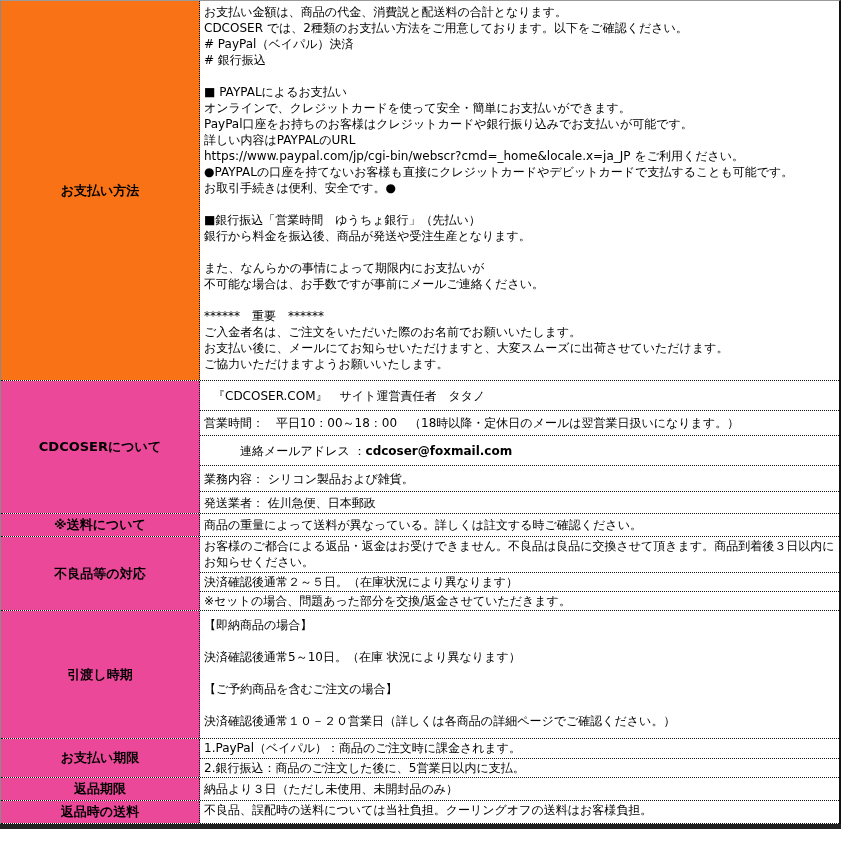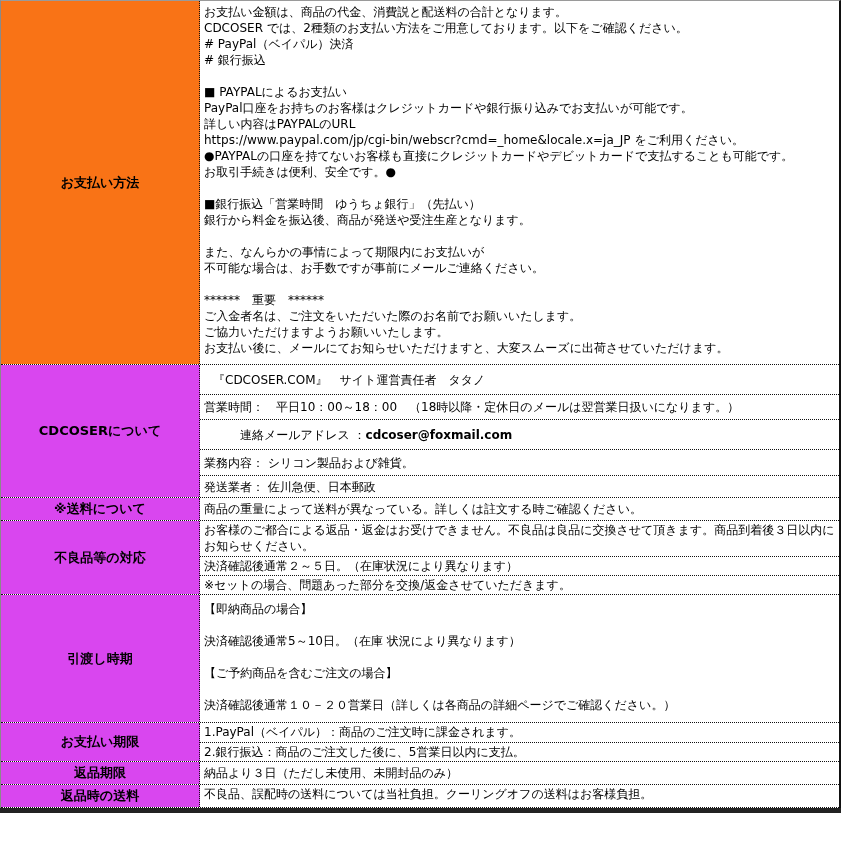--- a/index.html
+++ b/index.html
@@ -12,21 +12,21 @@
     border-top:1px solid #9a9a9a;
     border-left:1px solid #8a8a8a;
     border-right:2px solid #111;
   }
   .section{display:flex;border-bottom:1px dotted #111;}
   .label-cell{
     flex:0 0 199px;width:199px;box-sizing:border-box;
     display:flex;align-items:center;justify-content:center;
     text-align:center;font-weight:bold;font-size:13px;
     border-right:1px dotted #111;
-    background:#d946ef;
+    background:#ec4899;
     padding:2px;
   }
   .label-white{background:#f97316;}
   .content{flex:1 1 auto;display:flex;flex-direction:column;min-width:0;}
   .cell{box-sizing:border-box;padding:1px 4px;line-height:16px;}
   .cell + .cell{border-top:1px dotted #111;}
   .line{min-height:16px;line-height:16px;}
   .sec-payment .cell{padding:3px 4px 8px 4px;}
   .vcenter{display:flex;align-items:center;}
   .cell-c1{min-height:29px;padding-left:13px;}
@@ -58,36 +58,37 @@
       <span>お支払い方法</span>
     </div>
     <div class="content">
       <div class="cell">
         <div class="line">お支払い金額は、商品の代金、消費説と配送料の合計となります。</div>
         <div class="line">CDCOSER では、2種類のお支払い方法をご用意しております。以下をご確認ください。</div>
         <div class="line"># PayPal（ベイパル）決済</div>
         <div class="line"># 銀行振込</div>
         <div class="line"></div>
         <div class="line">■ PAYPALによるお支払い</div>
+        <div class="line">オンラインで、クレジットカードを使って安全・簡単にお支払いができます。</div>
         <div class="line">PayPal口座をお持ちのお客様はクレジットカードや銀行振り込みでお支払いが可能です。</div>
         <div class="line">詳しい内容はPAYPALのURL</div>
         <div class="line">https://www.paypal.com/jp/cgi-bin/webscr?cmd=_home&amp;locale.x=ja_JP をご利用ください。</div>
         <div class="line">●PAYPALの口座を持てないお客様も直接にクレジットカードやデビットカードで支払することも可能です。</div>
         <div class="line">お取引手続きは便利、安全です。●</div>
         <div class="line"></div>
         <div class="line">■銀行振込「営業時間　ゆうちょ銀行」（先払い）</div>
         <div class="line">銀行から料金を振込後、商品が発送や受注生産となります。</div>
         <div class="line"></div>
         <div class="line">また、なんらかの事情によって期限内にお支払いが</div>
         <div class="line">不可能な場合は、お手数ですが事前にメールご連絡ください。</div>
         <div class="line"></div>
         <div class="line">******　重要　******</div>
         <div class="line">ご入金者名は、ご注文をいただいた際のお名前でお願いいたします。</div>
+        <div class="line">お支払い後に、メールにてお知らせいただけますと、大変スムーズに出荷させていただけます。</div>
         <div class="line">ご協力いただけますようお願いいたします。</div>
-        <div class="line">お支払い後に、メールにてお知らせいただけますと、大変スムーズに出荷させていただけます。</div>
       </div>
     </div>
   </div>
 
   <div class="section">
     <div class="label-cell">
       <span>CDCOSERについて</span>
     </div>
     <div class="content">
       <div class="cell vcenter cell-c1">

